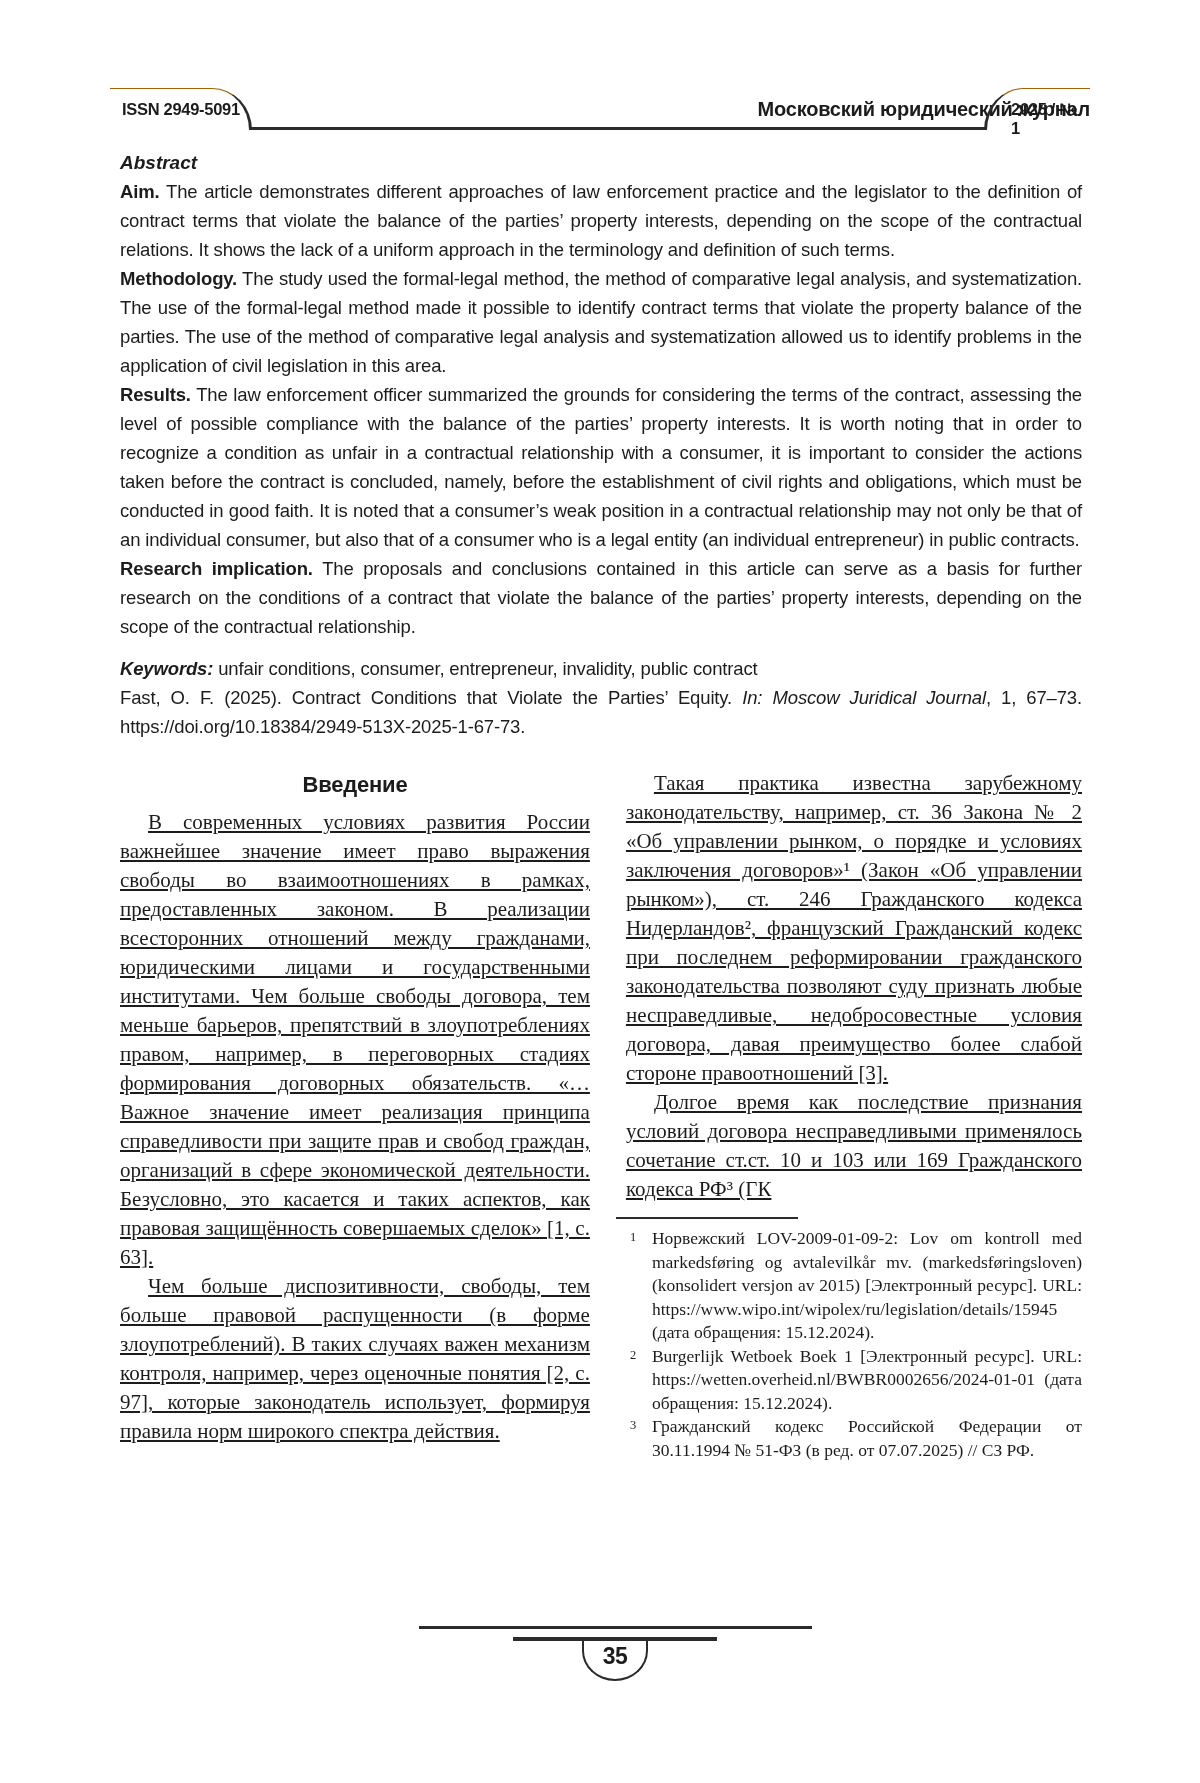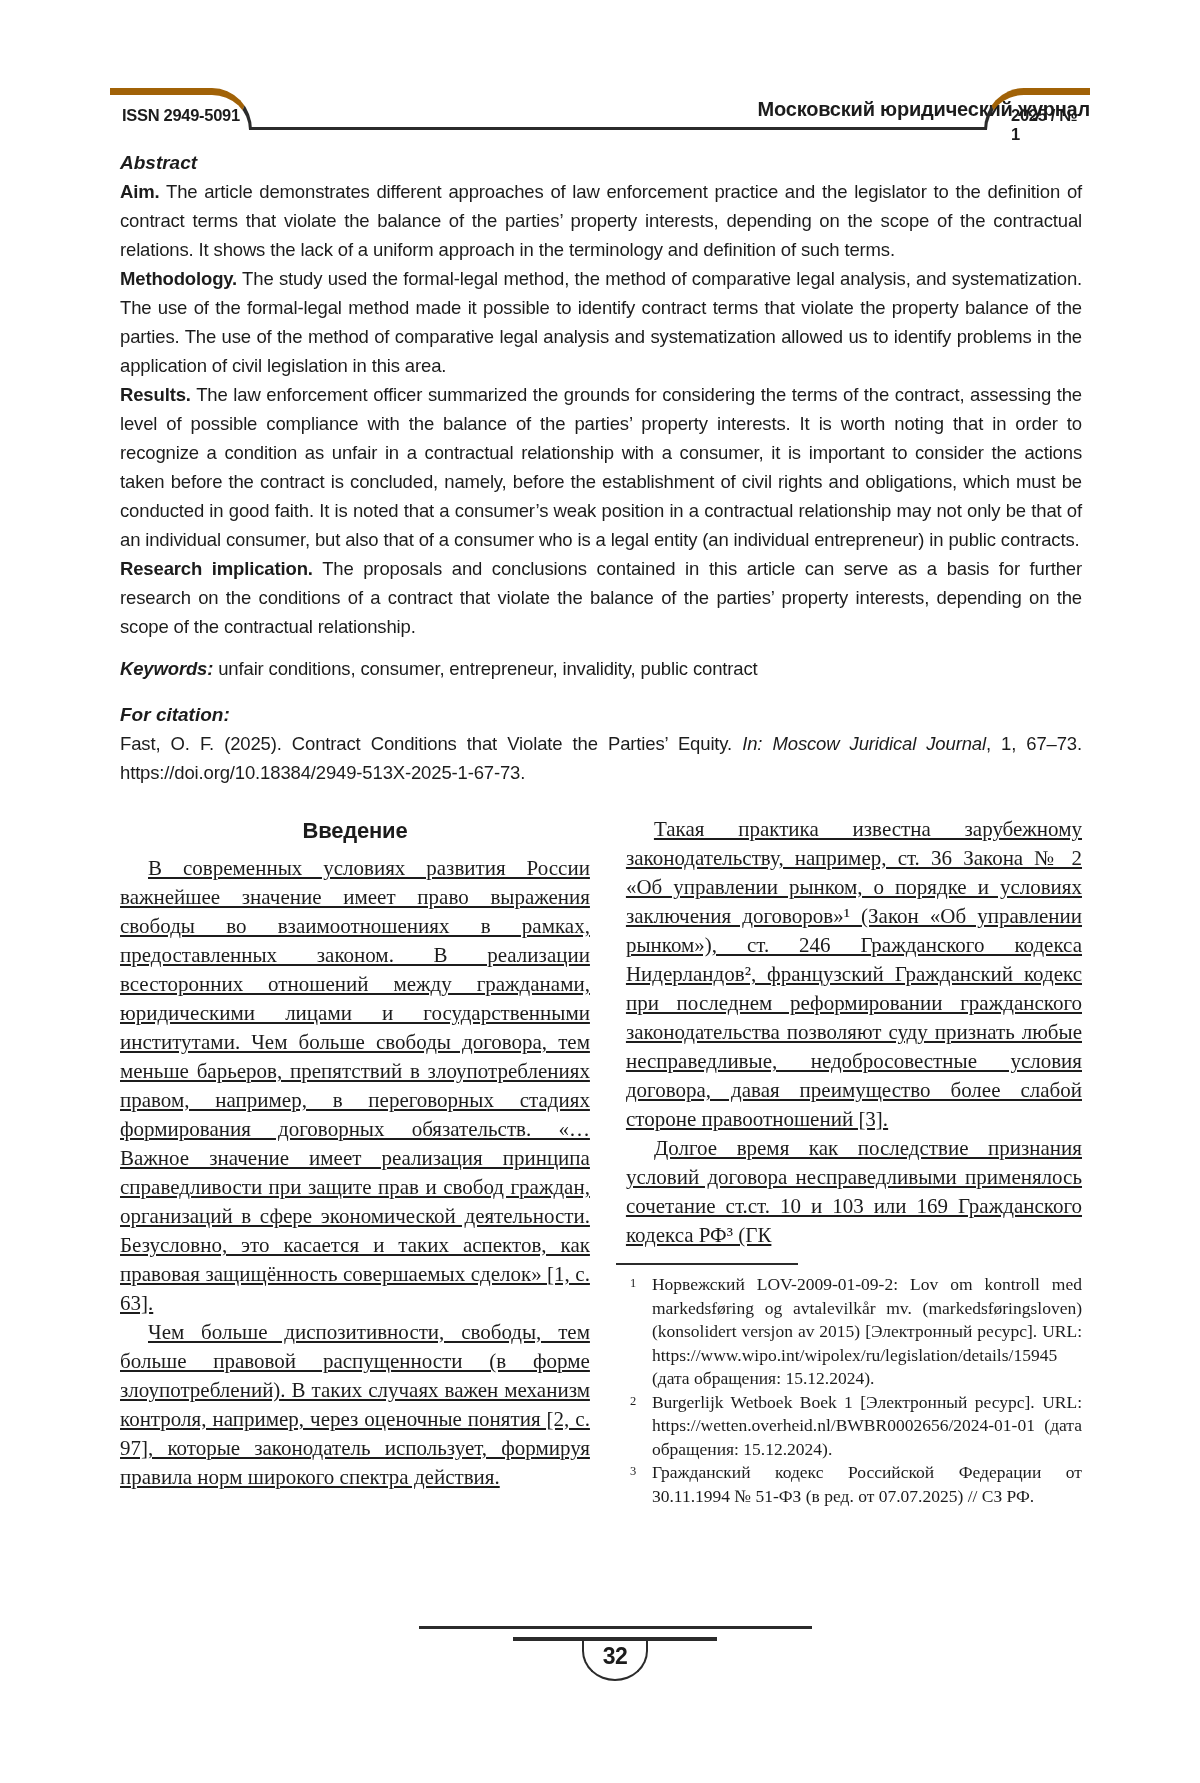--- a/index.html
+++ b/index.html
@@ -5,21 +5,21 @@
   * { margin:0; padding:0; box-sizing:border-box; }
   html,body { background:#ffffff; }
   .page {
     position:relative; width:1200px; height:1783px;
     background:#ffffff; color:#1c1c1c; overflow:hidden;
     font-family:"Liberation Sans", sans-serif;
   }
 
   
   .journal-header { position:absolute; left:110px; top:88px; width:980px; height:42px; }
-  .tab { position:absolute; top:0; height:42px; border-top:7px solid #a16207;
+  .tab { position:absolute; top:0; height:42px; border-top:1px solid #a16207;
          font-weight:bold; font-size:16.5px; letter-spacing:-0.3px; }
   .tab-left  { left:0; width:142px; border-right:3px solid #2b2b2b;
                border-top-right-radius:40px 42px; padding:11px 0 0 12px; }
   .tab-right { right:0; width:106px; border-left:3px solid #2b2b2b;
                border-top-left-radius:40px 42px; padding:11px 0 0 24px; }
   .header-rule { position:absolute; left:141px; right:104px; bottom:0; height:3px; background:#2b2b2b; }
   .journal-title { position:absolute; left:0; right:0; top:10px; text-align:right;
                    font-weight:bold; font-size:20px; letter-spacing:-0.2px; }
 
   
@@ -81,21 +81,20 @@
       <h2 class="ab-heading">Abstract</h2>
       <p class="ab-par"><b class="ab-label">Aim.</b> <span>The article demonstrates different approaches of law enforcement practice and the legislator to the definition of contract terms that violate the balance of the parties’ property interests, depending on the scope of the contractual relations. It shows the lack of a uniform approach in the terminology and definition of such terms.</span></p>
       <p class="ab-par"><b class="ab-label">Methodology.</b> <span>The study used the formal-legal method, the method of comparative legal analysis, and systematization. The use of the formal-legal method made it possible to identify contract terms that violate the property balance of the parties. The use of the method of comparative legal analysis and systematization allowed us to identify problems in the application of civil legislation in this area.</span></p>
       <p class="ab-par"><b class="ab-label">Results.</b> <span>The law enforcement officer summarized the grounds for considering the terms of the contract, assessing the level of possible compliance with the balance of the parties’ property interests. It is worth noting that in order to recognize a condition as unfair in a contractual relationship with a consumer, it is important to consider the actions taken before the contract is concluded, namely, before the establishment of civil rights and obligations, which must be conducted in good faith. It is noted that a consumer’s weak position in a contractual relationship may not only be that of an individual consumer, but also that of a consumer who is a legal entity (an individual entrepreneur) in public contracts.</span></p>
       <p class="ab-par"><b class="ab-label">Research implication.</b> <span>The proposals and conclusions contained in this article can serve as a basis for further research on the conditions of a contract that violate the balance of the parties’ property interests, depending on the scope of the contractual relationship.</span></p>
     </section>
 
     <p class="keywords"><b class="bi">Keywords:</b> <span>unfair conditions, consumer, entrepreneur, invalidity, public contract</span></p>
 
     <section class="citation">
-      <h3 class="cit-heading bi">For citation:</h3>
       <p class="cit-text"><span>Fast, O. F. (2025). Contract Conditions that Violate the Parties’ Equity. </span><i>In: Moscow Juridical Journal</i><span>, 1, 67–73. https://doi.org/10.18384/2949-513X-2025-1-67-73.</span></p>
     </section>
 
     <div class="columns">
 
       <div class="col col-left">
         <h3 class="intro-heading">Введение</h3>
         <p class="body-par">В современных условиях развития России важнейшее значение имеет право выражения свободы во взаимоотношениях в рамках, предоставленных законом. В реализации всесторонних отношений между гражданами, юридическими лицами и государственными институтами. Чем больше свободы договора, тем меньше барьеров, препятствий в злоупотреблениях правом, например, в переговорных стадиях формирования договорных обязательств. «…Важное значение имеет реализация принципа справедливости при защите прав и свобод граждан, организаций в сфере экономической деятельности. Безусловно, это касается и таких аспектов, как правовая защищённость совершаемых сделок» [1, с. 63].</p>
         <p class="body-par">Чем больше диспозитивности, свободы, тем больше правовой распущенности (в форме злоупотреблений). В таких случаях важен механизм контроля, например, через оценочные понятия [2, с. 97], которые законодатель использует, формируя правила норм широкого спектра действия.</p>
       </div>
@@ -112,17 +111,17 @@
         </div>
       </div>
 
     </div>
   </main>
 
   <footer class="page-footer">
     <div class="f-line f1"></div>
     <div class="f-line f2"></div>
     <div class="page-badge">
-      <span>32</span>
+      <span>35</span>
     </div>
   </footer>
 
 </div>
 
 </body></html>

